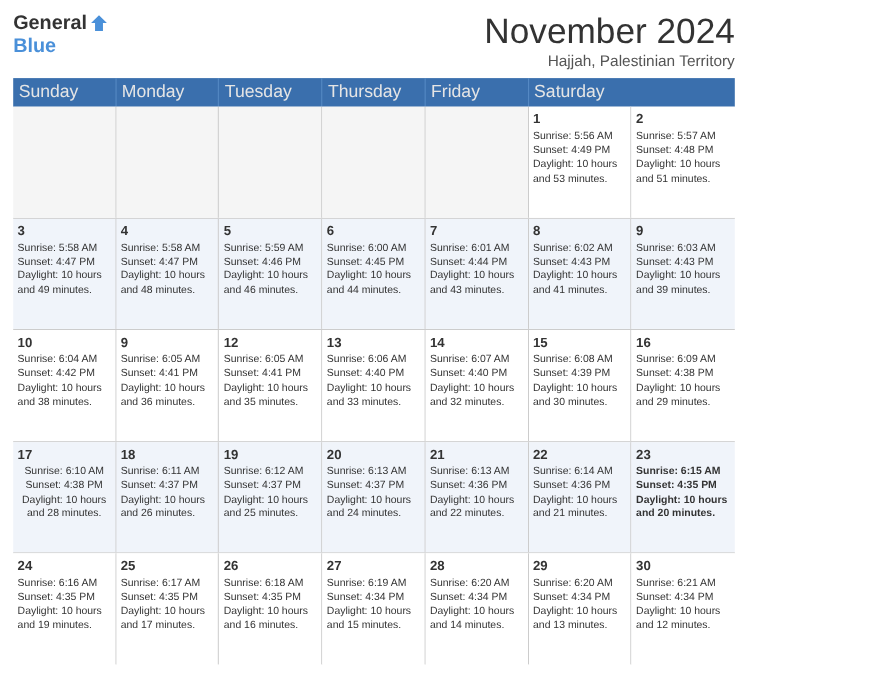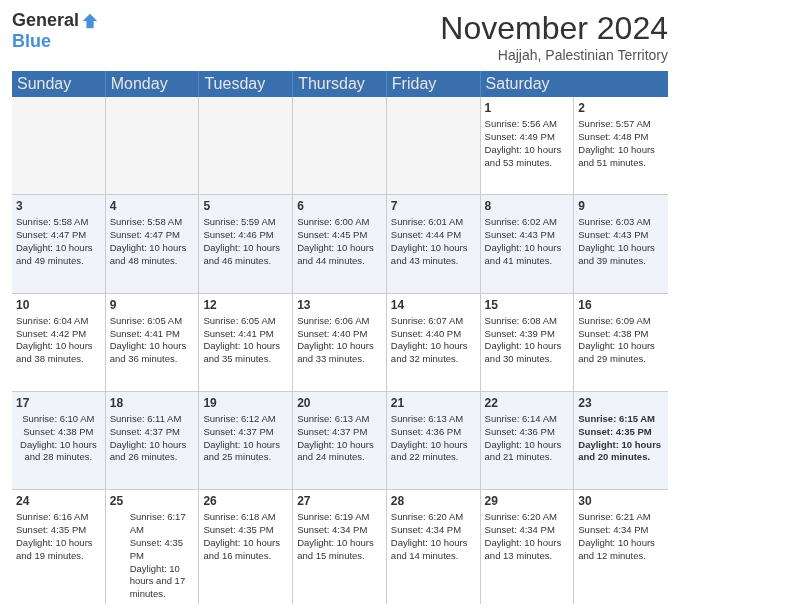--- a/index.html
+++ b/index.html
@@ -291,21 +291,21 @@
         </div>
         <div class="cal-row">
           <div class="cal-cell">
             <div class="day-num">24</div>
             <div style="white-space: pre-line;">Sunrise: 6:16 AM
 Sunset: 4:35 PM
 Daylight: 10 hours and 19 minutes.</div>
           </div>
           <div class="cal-cell">
             <div class="day-num">25</div>
-            <div style="white-space: pre-line; margin-left: 20px;">Sunrise: 6:17 AM
+            <div style="white-space: pre-line;">Sunrise: 6:17 AM
 Sunset: 4:35 PM
 Daylight: 10 hours and 17 minutes.</div>
           </div>
           <div class="cal-cell">
             <div class="day-num">26</div>
             <div style="white-space: pre-line;">Sunrise: 6:18 AM
 Sunset: 4:35 PM
 Daylight: 10 hours and 16 minutes.</div>
           </div>
           <div class="cal-cell">

